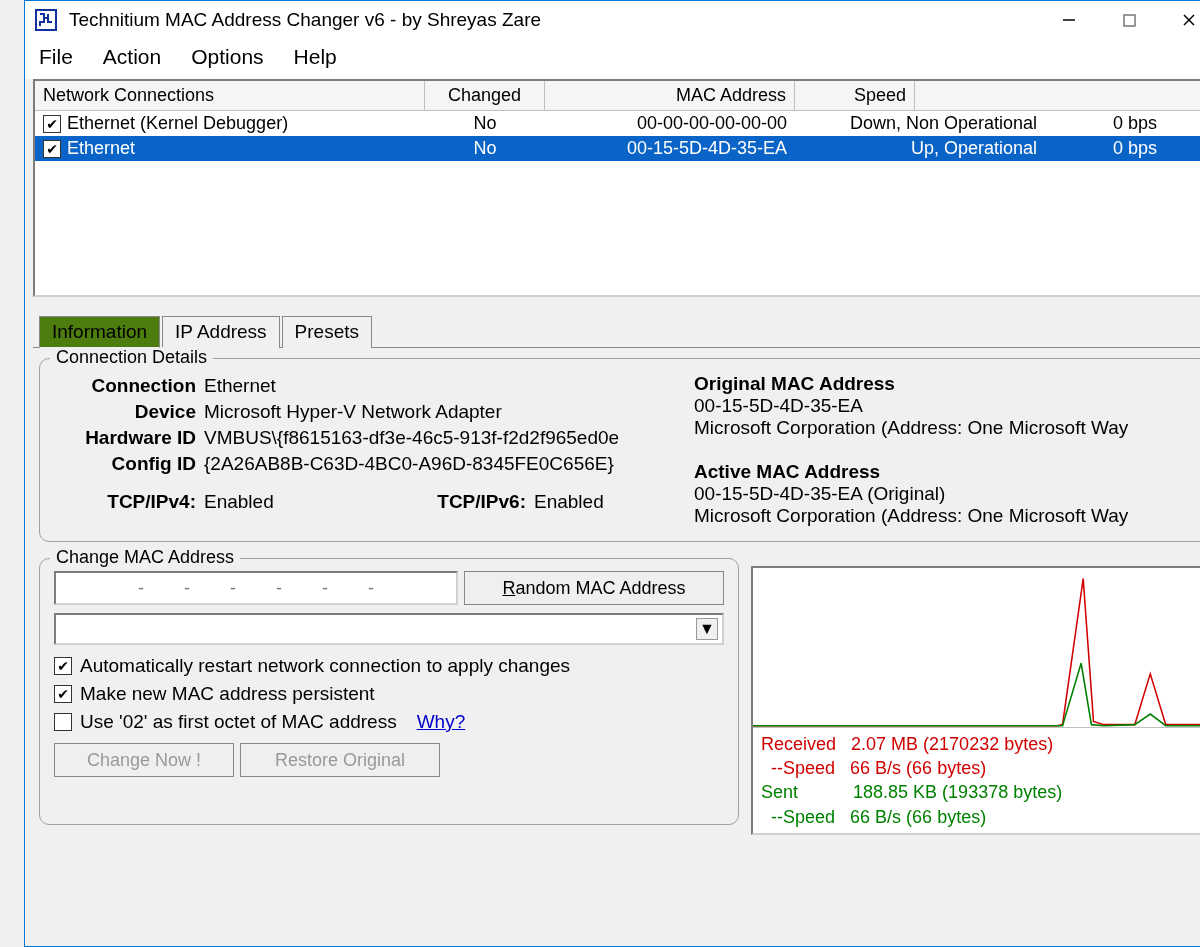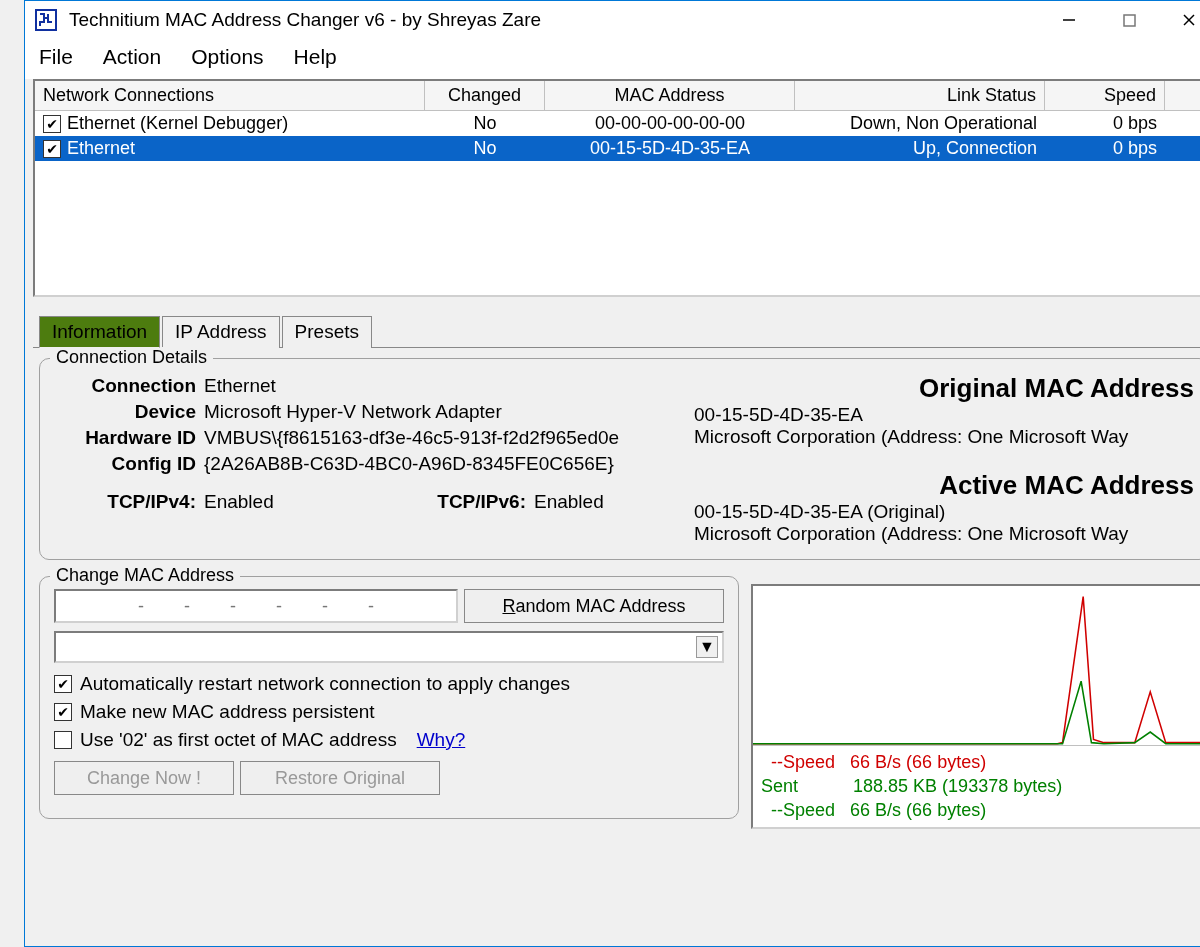--- a/index.html
+++ b/index.html
@@ -67,21 +67,21 @@
   font-size: 18px;
 }
 .listheader .col {
   border-right: 1px solid #c0c0c0;
   padding: 4px 8px;
   white-space: nowrap;
   overflow: hidden;
 }
 .col-name { flex: 0 0 390px; text-align: left; }
 .col-changed { flex: 0 0 120px; text-align: center; }
-.col-mac { flex: 0 0 250px; text-align: center; }
+.col-mac { flex: 0 0 250px; text-align: right; }
 .col-link { flex: 0 0 250px; text-align: right; }
 .col-speed { flex: 0 0 120px; text-align: right; }
 .col-spacer { flex: 1; }
 .listrow {
   display: flex;
   font-size: 18px;
   align-items: center;
 }
 .listrow .cell { padding: 2px 8px; white-space: nowrap; overflow: hidden; }
 .listrow.selected { background: #0a64c8; color: #fff; }
@@ -126,21 +126,21 @@
   background: #f0f0f0;
   padding: 0 6px;
   font-size: 18px;
 }
 .details-row { display: flex; font-size: 19px; margin: 4px 0; }
 .detlabel { flex: 0 0 150px; text-align: right; font-weight: bold; padding-right: 8px; }
 .detval { flex: 1; white-space: nowrap; overflow: hidden; text-overflow: clip; }
 .two-col { display: flex; }
 .left-col { flex: 0 0 640px; }
 .right-col { flex: 1; overflow: hidden; }
-.right-col .head { font-weight: bold; font-size: 26px; margin-top: 2px; text-align: right; }
+.right-col .head { font-weight: bold; font-size: 19px; margin-top: 2px; }
 .right-col .line { font-size: 19px; white-space: nowrap; overflow: hidden; }
 .bottom-row { display: flex; gap: 12px; }
 .change-group { flex: 0 0 700px; }
 .mac-input-row { display: flex; gap: 6px; margin-bottom: 8px; }
 .mac-field {
   flex: 1; height: 34px; border: 2px inset #d0d0d0; background: #fff;
   display: flex; align-items: center; justify-content: center;
   font-size: 18px; color: #777; letter-spacing: 40px; padding-left: 40px;
 }
 .btn {
@@ -214,21 +214,20 @@
     <span class="menuitem">Help</span>
   </div>
 
   <div class="content">
 
     <div class="listpanel">
       <div class="listheader">
         <div class="col col-name">Network Connections</div>
         <div class="col col-changed">Changed</div>
         <div class="col col-mac">MAC Address</div>
-        <div class="col col-link">Link Status</div>
         <div class="col col-speed">Speed</div>
         <div class="col col-spacer"></div>
       </div>
 
       <div class="listrow">
         <div class="cell col-name name">
           <span class="chk">✔</span>
           <span>Ethernet (Kernel Debugger)</span>
         </div>
         <div class="cell col-changed" style="text-align:center">No</div>
@@ -237,21 +236,21 @@
         <div class="cell col-speed" style="text-align:right">0 bps</div>
       </div>
 
       <div class="listrow selected">
         <div class="cell col-name name">
           <span class="chk">✔</span>
           <span>Ethernet</span>
         </div>
         <div class="cell col-changed" style="text-align:center">No</div>
         <div class="cell col-mac">00-15-5D-4D-35-EA</div>
-        <div class="cell col-link" style="text-align:right">Up, Connection</div>
+        <div class="cell col-link" style="text-align:right">Up, Operational</div>
         <div class="cell col-speed" style="text-align:right">0 bps</div>
       </div>
     </div>
 
     <div class="tabs">
       <div class="tab active">Information</div>
       <div class="tab">IP Address</div>
       <div class="tab">Presets</div>
     </div>
 
@@ -334,20 +333,24 @@
 
         <div class="graph-box">
           <div class="graph-area">
             <svg width="100%" height="100%" viewBox="0 0 440 150" preserveAspectRatio="none">
               <polyline points="0,149 260,149 295,149 300,148 320,10 330,145 340,148 370,148 385,100 400,148 440,148" fill="none" stroke="#d00000" stroke-width="1.5"></polyline>
               <polyline points="0,149 260,149 300,149 318,90 328,148 340,149 370,148 385,138 400,149 440,149" fill="none" stroke="#008000" stroke-width="1.5"></polyline>
             </svg>
           </div>
           <div class="graph-stats">
             <div class="stat-recv">
+              <span>Received</span>&nbsp;&nbsp;
+              <span>2.07 MB (2170232 bytes)</span>
+            </div>
+            <div class="stat-recv">
               &nbsp;&nbsp;<span>--Speed</span>&nbsp;&nbsp;
               <span>66 B/s (66 bytes)</span>
             </div>
             <div class="stat-sent">
               <span>Sent</span>&nbsp;&nbsp;&nbsp;&nbsp;&nbsp;&nbsp;&nbsp;&nbsp;&nbsp;&nbsp;
               <span>188.85 KB (193378 bytes)</span>
             </div>
             <div class="stat-sent">
               &nbsp;&nbsp;<span>--Speed</span>&nbsp;&nbsp;
               <span>66 B/s (66 bytes)</span>

